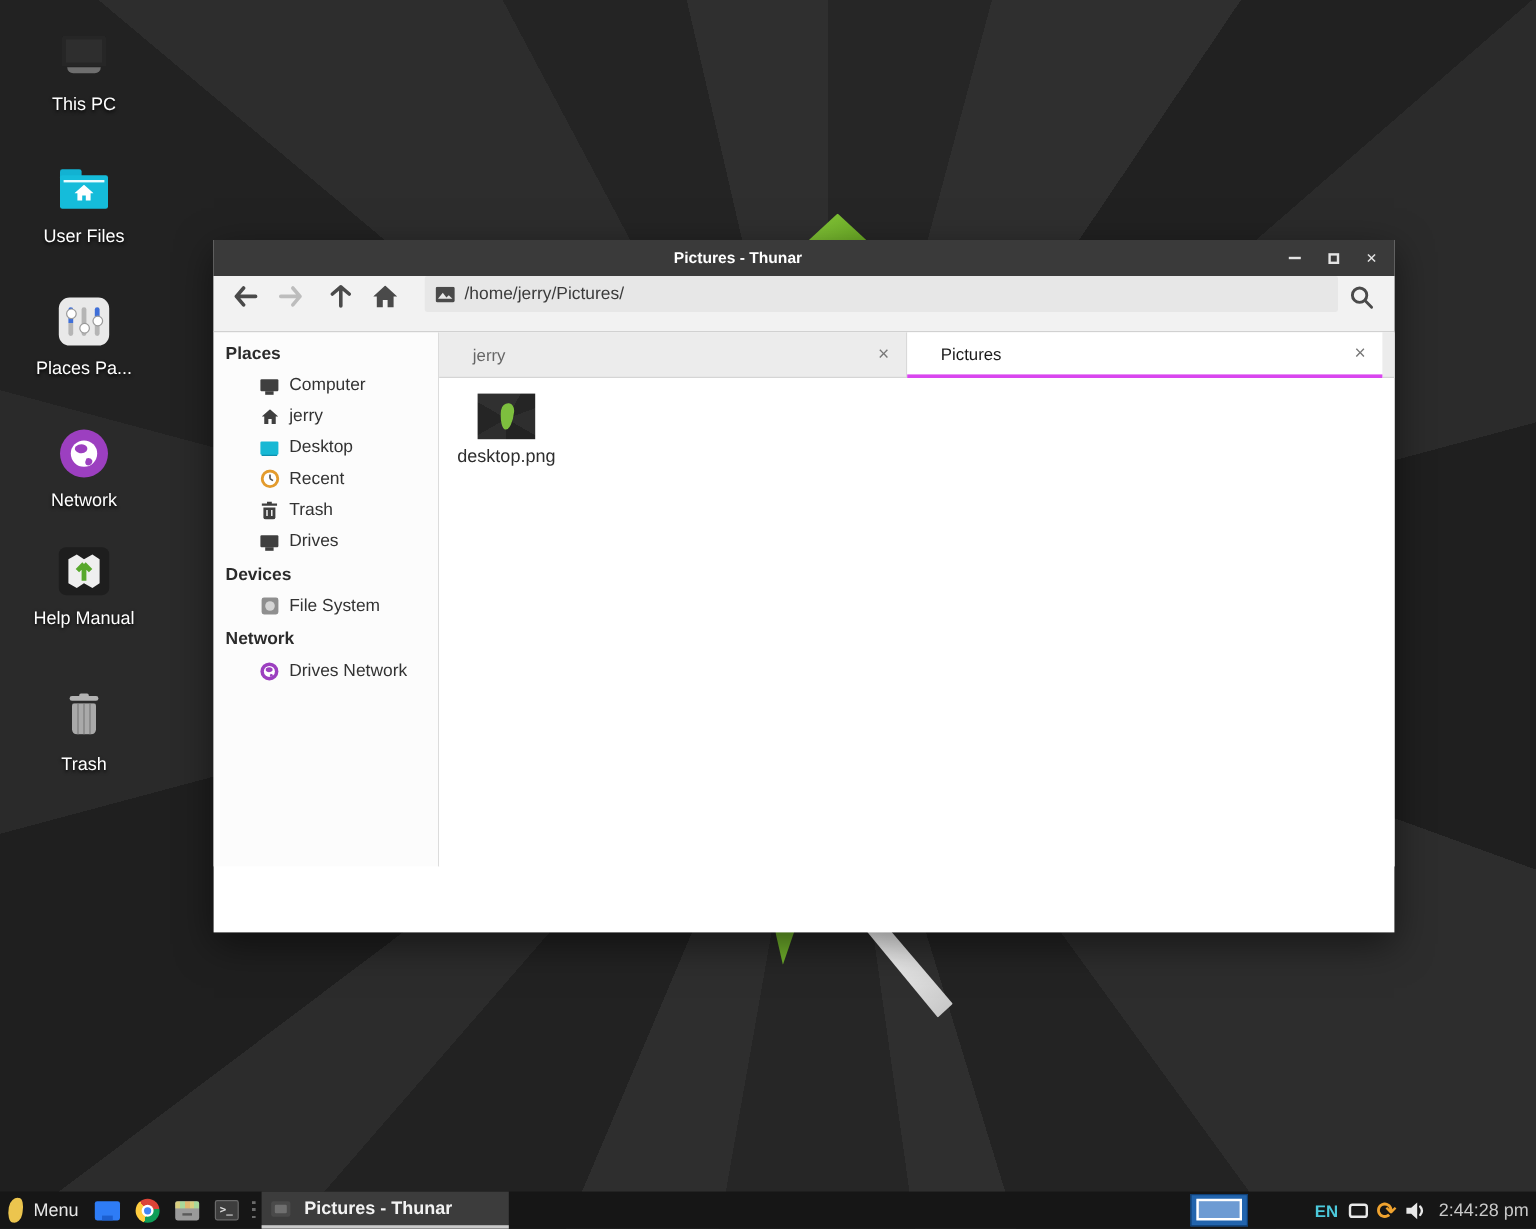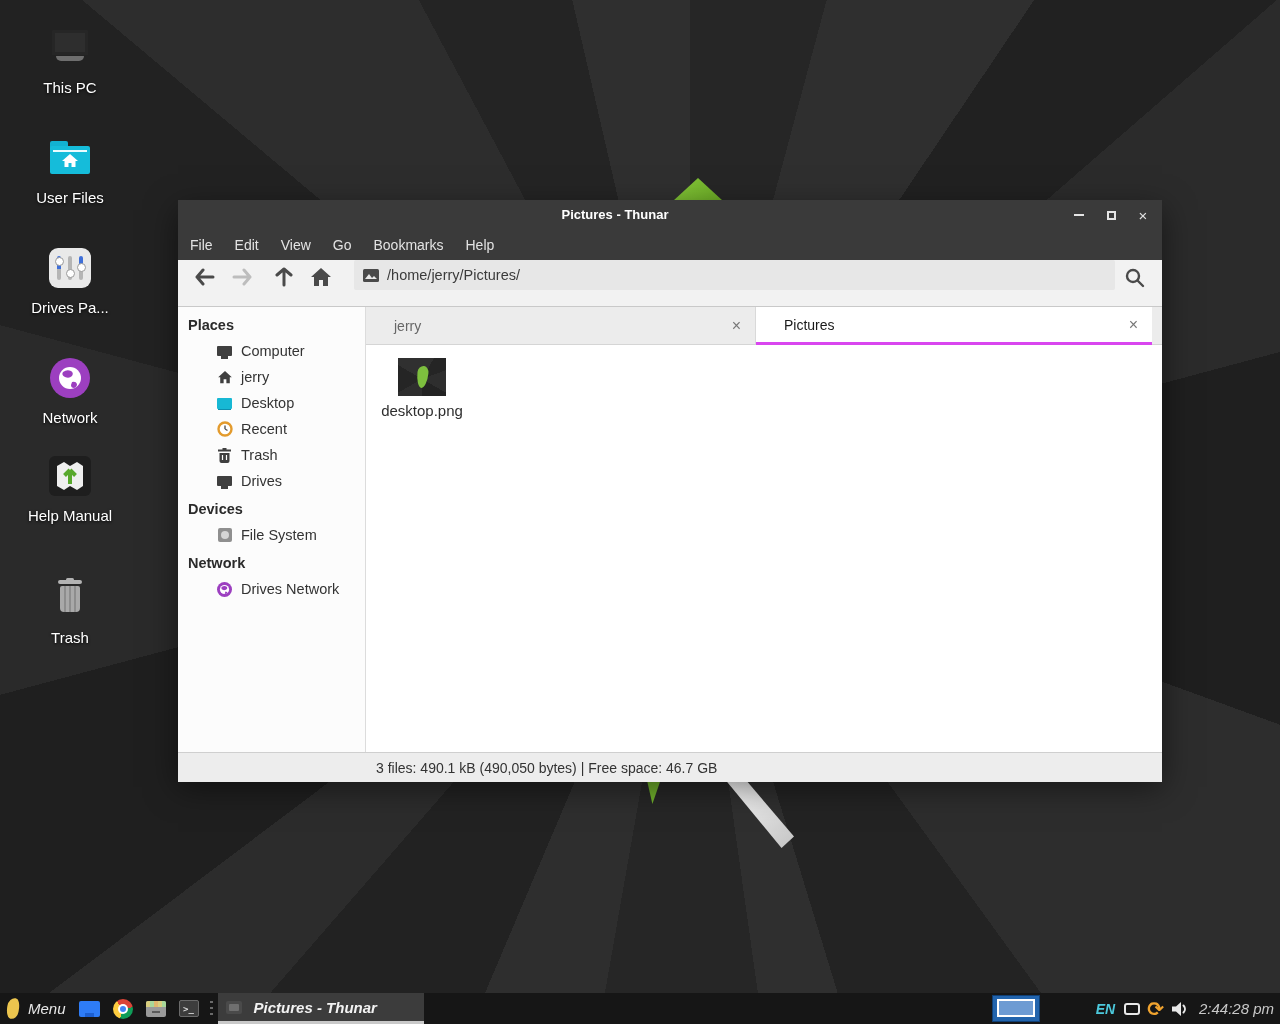--- a/index.html
+++ b/index.html
@@ -122,21 +122,21 @@
   .th-set-win { position:absolute; inset:0; background:#3c3c3c; }
   .th-set-body { position:absolute; left:4px; top:5px; right:4px; bottom:5px; background:#fbfbfb;
     background-image:repeating-linear-gradient(90deg, #9a9a9a 0 2px, transparent 2px 8px),
       repeating-linear-gradient(#fbfbfb 0 3px, transparent 3px 6px, #fbfbfb 6px 9px); }
 
   .statusbar { height:30px; background:#ededed; border-top:1px solid #cfcfcf;
     display:flex; align-items:center; padding-left:198px; font-size:14px; color:#333; }
 
   
   .taskbar { position:absolute; left:0; bottom:0; width:1280px; height:31px; background:#161616;
-    display:flex; align-items:center;font-style:italic; }
+    display:flex; align-items:center; }
   .tb-logo { width:12px; height:21px; margin-left:7px; background:#ecc54e;
     border-radius:60% 40% 55% 45% / 45% 55% 40% 60%; transform:rotate(10deg); }
   .tb-menu-label { color:#e8e8e8; font-size:15px; margin-left:9px; }
   .tb-ico { margin-left:13px; position:relative; }
   .ico-blue { width:21px; height:16px; background:#2e7cf6; border-radius:2px; }
   .ico-blue:after { content:""; position:absolute; left:6px; bottom:0; width:9px; height:4px; background:#1c5fd0; }
   .ico-chrome { width:20px; height:20px; border-radius:50%;
     background:conic-gradient(from -40deg, #db4437 0 33%, #0f9d58 33% 66%, #ffcd40 66%); position:relative; }
   .ico-chrome .cin { position:absolute; left:5px; top:5px; width:10px; height:10px; background:#fff; border-radius:50%; }
   .ico-chrome .cdot { position:absolute; left:7px; top:7px; width:6px; height:6px; background:#4285f4; border-radius:50%; }
@@ -192,21 +192,21 @@
 </div>
 <div class="dicon" style="top:248px">
   <div class="glyph g-ctrl">
     <div class="trk f" style="left:8px"></div>
       <div class="knob" style="left:5.5px; top:9px"></div>
     <div class="trk" style="left:19px"></div>
       <div class="knob" style="left:16.5px; top:21px"></div>
     <div class="trk f" style="left:30px"></div>
       <div class="knob" style="left:27.5px; top:15px"></div>
   </div>
-  <div class="dlabel">Drives Pa...</div>
+  <div class="dlabel">Places Pa...</div>
 </div>
 <div class="dicon" style="top:358px">
   <div class="glyph g-net">
     <svg width="40" height="40" viewBox="0 0 40 40">
       <circle cx="20" cy="20" r="11" fill="#ffffff"></circle>
       <path d="M13 14 q4 -3 8 -1 q3 2 1 5 q-3 3 -7 1 q-4 -2 -2 -5 Z" fill="#9c3fc0"></path>
       <path d="M22 24 q4 -1 5 2 q0 3 -3 4 q-3 0 -3 -3 Z" fill="#9c3fc0"></path>
     </svg>
   </div>
   <div class="dlabel">Network</div>
@@ -238,28 +238,20 @@
         </div>
       <div class="winbtn">
           <div class="maxbox"></div>
         </div>
       <div class="winbtn">
           <span>×</span>
         </div>
     </div>
   </div>
 
-  <div class="menubar">
-    <span class="mitem">File</span>
-    <span class="mitem">Edit</span>
-    <span class="mitem">View</span>
-    <span class="mitem">Go</span>
-    <span class="mitem">Bookmarks</span>
-    <span class="mitem">Help</span>
-  </div>
 
   <div class="toolbar">
     <div class="navbtn">
       <svg width="22" height="18" viewBox="0 0 22 18">
           <path d="M9 2 L3 9 L9 16 M3 9 H19" stroke="#4a4a4a" stroke-width="3" fill="none" stroke-linecap="round" stroke-linejoin="round"></path>
         </svg>
     </div>
     <div class="navbtn">
       <svg width="22" height="18" viewBox="0 0 22 18">
           <path d="M13 2 L19 9 L13 16 M19 9 H3" stroke="#bdbdbd" stroke-width="3" fill="none" stroke-linecap="round" stroke-linejoin="round"></path>
@@ -376,23 +368,20 @@
         <div class="fitem">
           <div class="thumb th-dark">
             <div class="th-blob" style="left:19px; top:8px"></div>
           </div>
           <div class="flabel">desktop.png</div>
         </div>
       </div>
     </div>
   </div>
 
-  <div class="statusbar">
-    <span>3 files: 490.1 kB (490,050 bytes)  |  Free space: 46.7 GB</span>
-  </div>
 </div>
 
 <div class="taskbar">
   <div style="display:flex; align-items:center">
     <div class="tb-logo"></div>
     <span class="tb-menu-label">Menu</span>
   </div>
   <div class="tb-ico ico-blue"></div>
   <div class="tb-ico ico-chrome">
       <div class="cin"></div>

